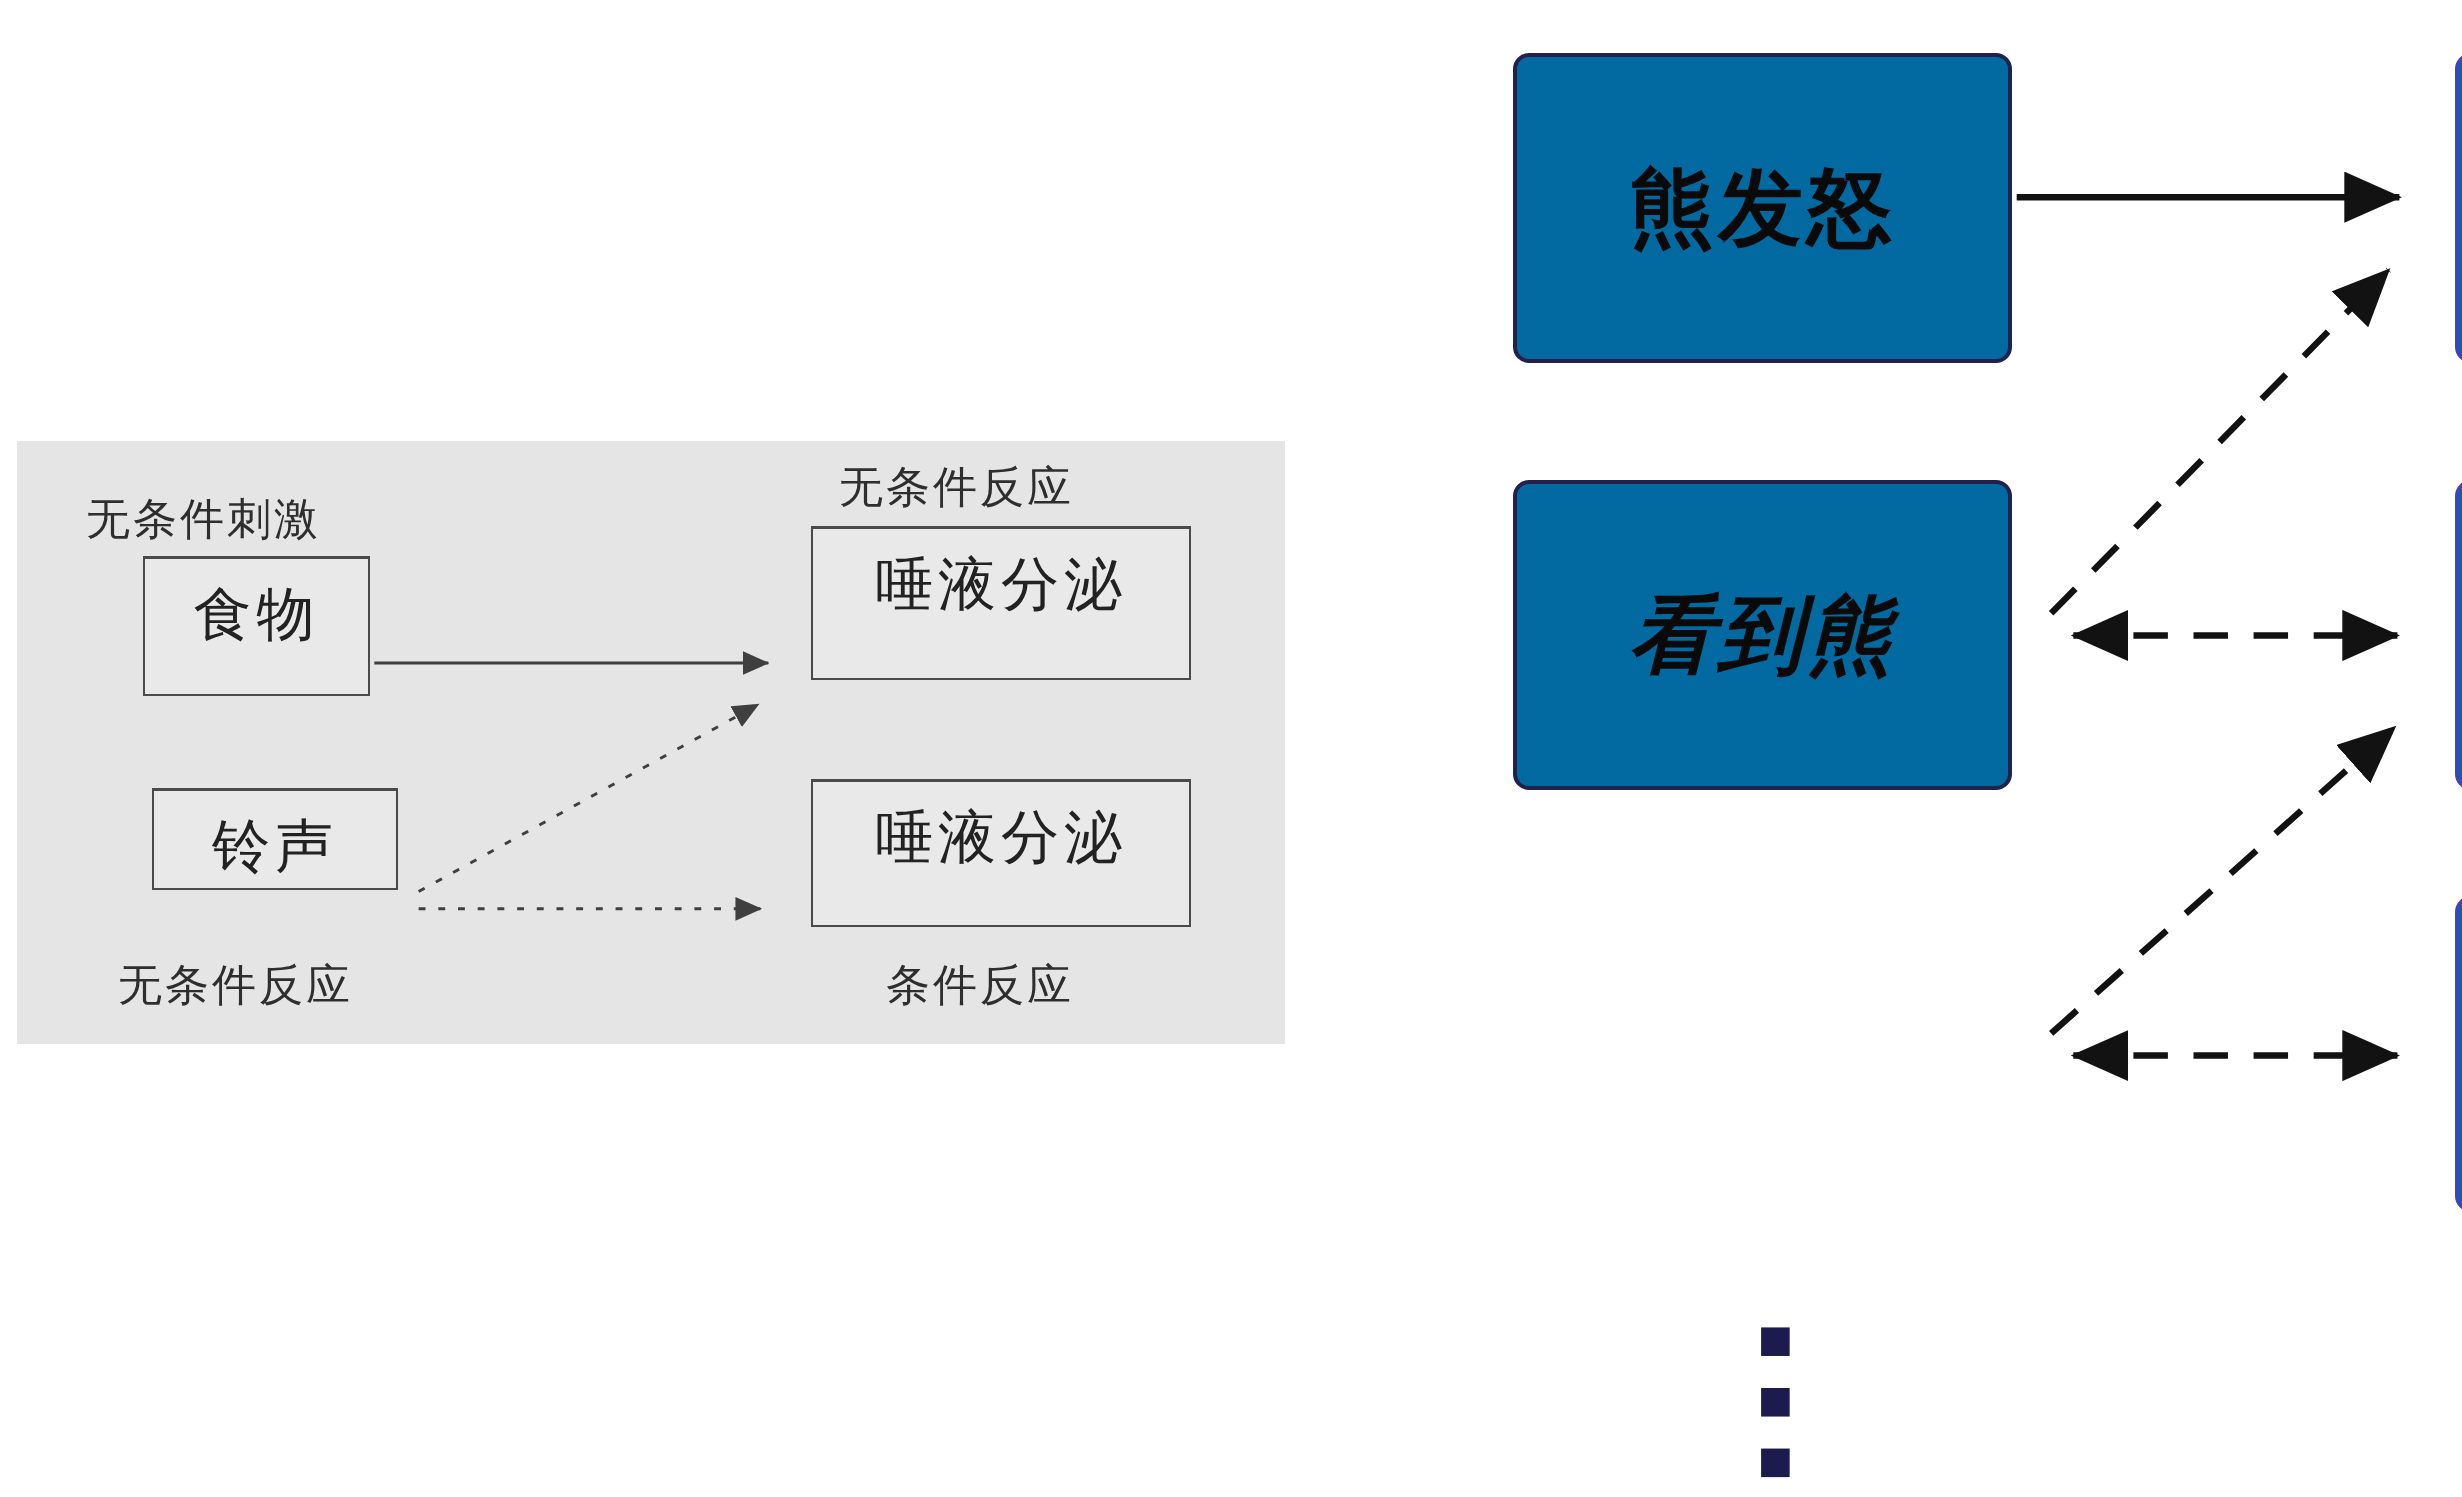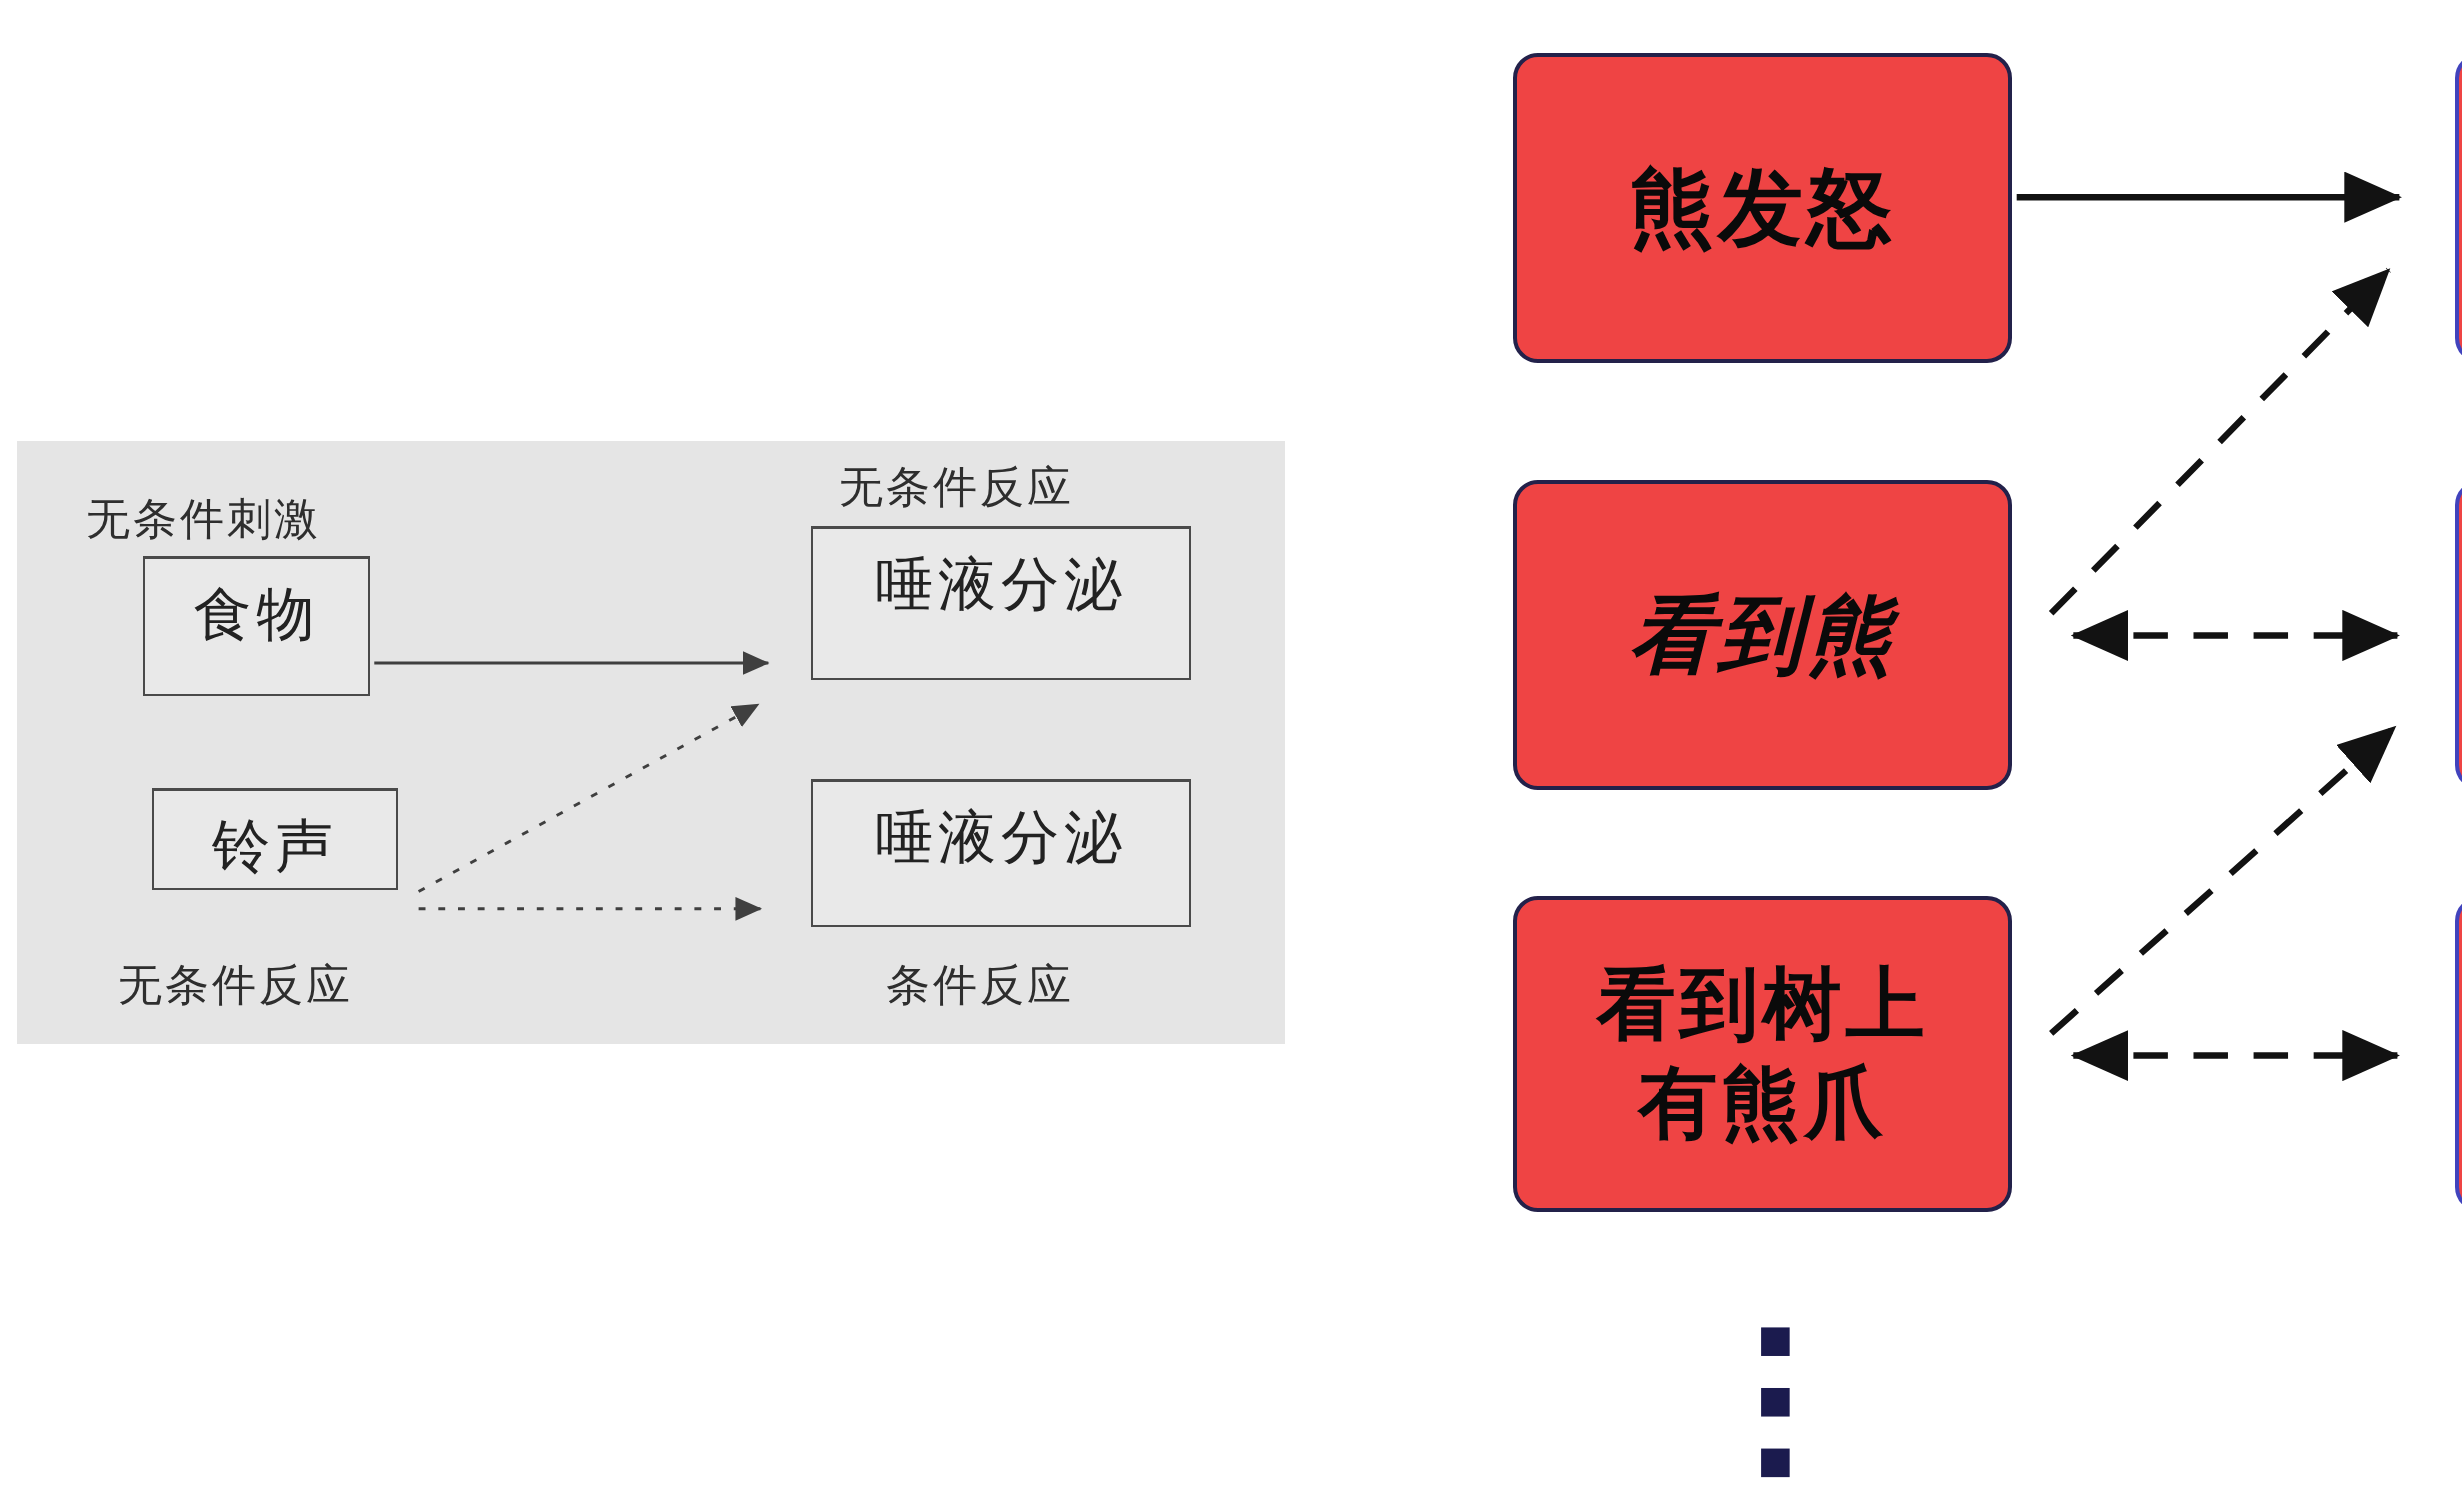--- a/index.html
+++ b/index.html
@@ -7,21 +7,21 @@
   #stage{position:relative;width:3306px;height:1498px;background:#ffffff;overflow:hidden;}
 
   
   .panel{position:absolute;left:17px;top:441px;width:1268px;height:603px;background:#e5e5e5;}
   .plabel{position:absolute;font-size:44px;line-height:1;color:#2e2e2e;letter-spacing:3px;white-space:nowrap;}
   .pbox{position:absolute;border:2.5px solid #4a4a4a;border-top-width:3.9px;background:#e9e9e9;
         display:flex;justify-content:center;align-items:flex-start;box-sizing:border-box;}
   .pbox span{font-size:58px;line-height:1.25;color:#222;letter-spacing:4.9px;white-space:nowrap;padding-top:19px;}
 
   
-  .rlnode{position:absolute;background:#ef4444;border-radius:25px;box-sizing:border-box;
+  .rlnode{position:absolute;background:#0369a1;border-radius:16px;box-sizing:border-box;
           display:flex;flex-direction:column;justify-content:center;align-items:center;text-align:center;}
   .rlnode.lcol{border:4.4px solid #23214a;}
   .rlnode.rcol{border:4.4px solid #4143bd;}
   .cnlabel{font-weight:bold;font-size:85px;color:#0a0a0a;letter-spacing:3.9px;line-height:1.25;}
 
   svg{position:absolute;left:0;top:0;}
 </style>
 </head>
 <body>
 
@@ -57,24 +57,20 @@
   </div>
 
   <div class="rlnode lcol" style="left:1513px;top:480px;width:499px;height:310px;font-style:italic;">
     <div class="cnlabel">看到熊</div>
   </div>
 
   <div class="rlnode rcol" style="left:2455px;top:480px;width:506px;height:310px;">
     
   </div>
 
-  <div class="rlnode lcol" style="left:1513px;top:896px;width:499px;height:316px;">
-    <div class="cnlabel" style="font-size:79px;">看到树上</div>
-    <div class="cnlabel" style="font-size:79px;">有熊爪</div>
-  </div>
 
   <div class="rlnode rcol" style="left:2455px;top:896px;width:506px;height:316px;">
     
   </div>
 
   <svg width="3306" height="1498" viewBox="0 0 6713 3041">
     <defs>
       <marker id="ah-black" markerWidth="10" markerHeight="8" refX="8.6" refY="4" orient="auto-start-reverse" markerUnits="strokeWidth">
         <path d="M0,0 L9,4 L0,8 Z" fill="#121212"></path>
       </marker>

